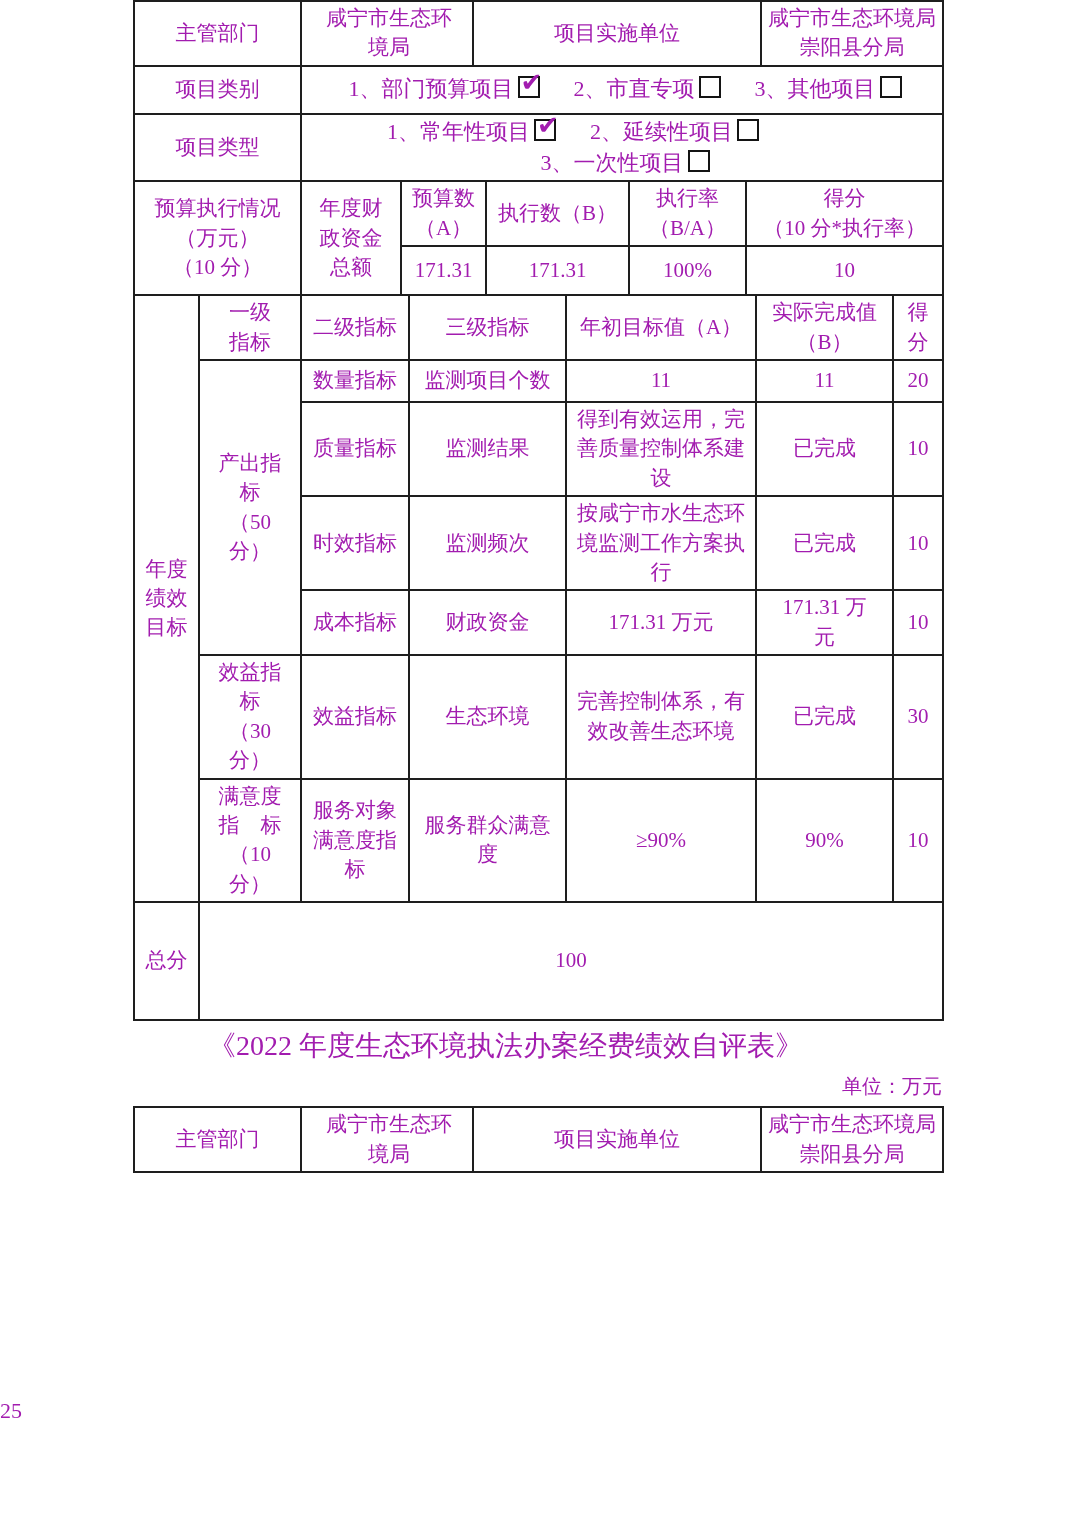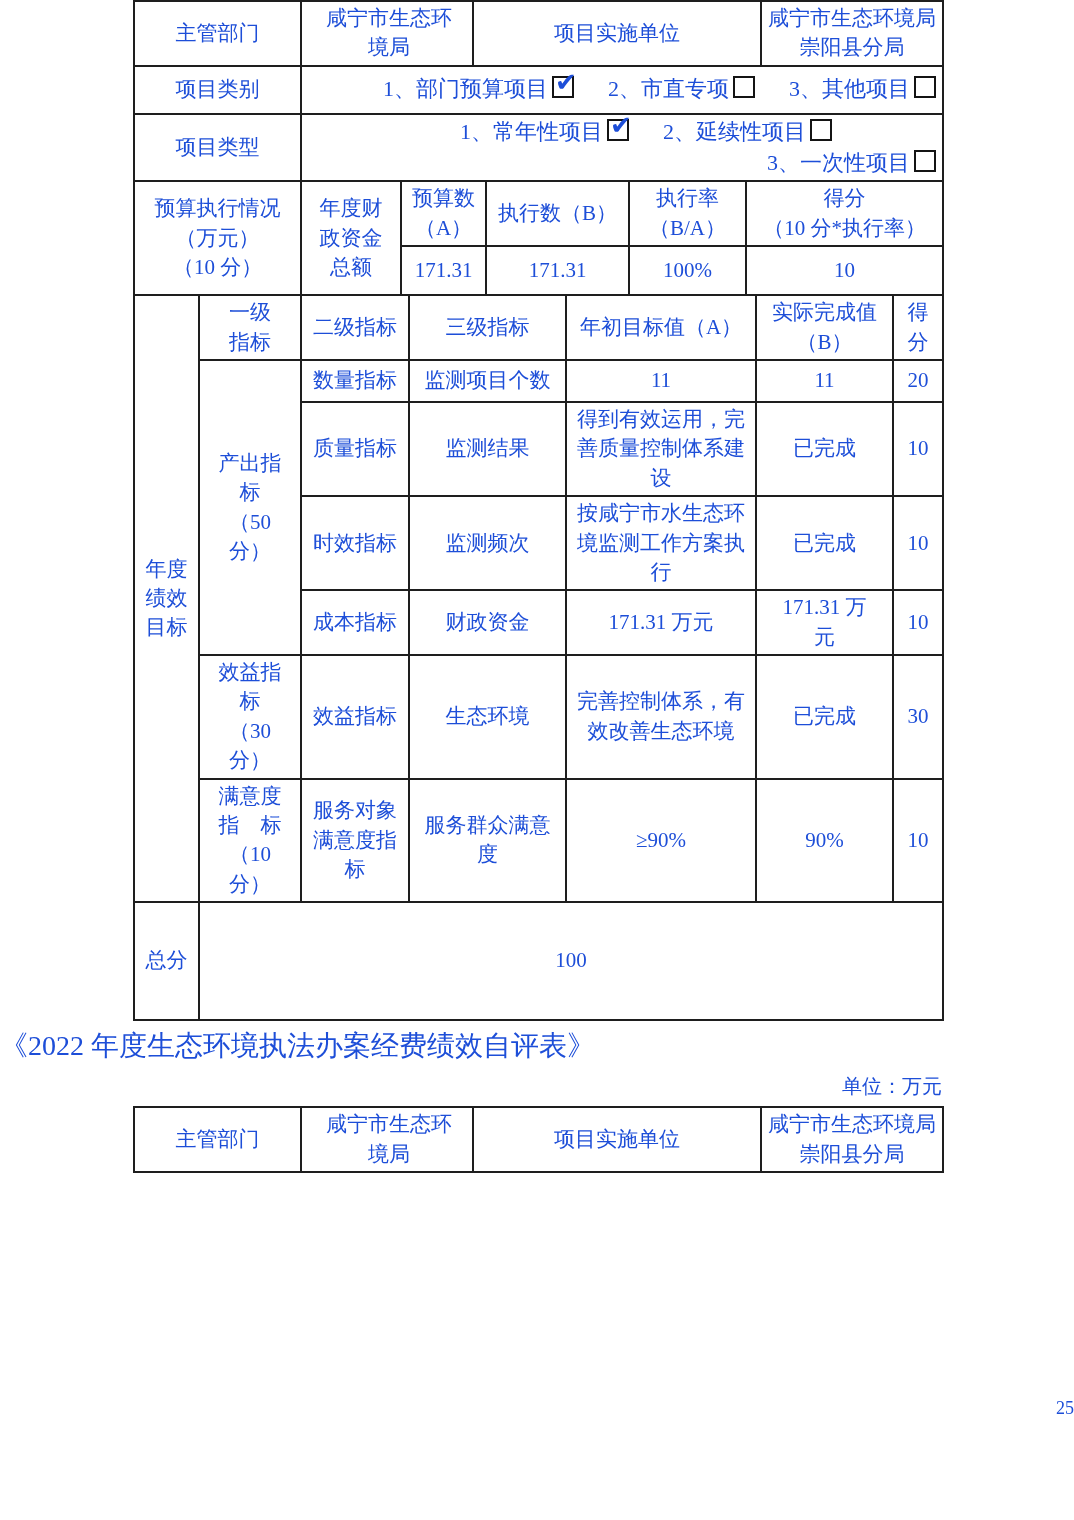--- a/index.html
+++ b/index.html
@@ -1,38 +1,38 @@
 <!DOCTYPE html>
 <html><head>
 <meta charset="utf-8">
 <style>
   html,body{margin:0;padding:0;background:#ffffff;}
   .page{position:relative;width:1074px;height:1520px;background:#ffffff;overflow:hidden;
-        font-family:"Liberation Serif","DejaVu Serif",serif;color:#1d4ed8;}
+        font-family:"Liberation Serif","DejaVu Serif",serif;color:#a21caf;}
   table.t{border-collapse:collapse;table-layout:fixed;margin-left:133px;}
   table.t + table.t{margin-top:-2px;}
   .t td{border:2px solid #1e1e1e;text-align:center;vertical-align:middle;
         font-size:21px;line-height:1.4;padding:2px 6px;white-space:pre-line;overflow:hidden;}
   .t td.left{text-align:center;padding-left:10px;}
-  .t td.opts{white-space:normal;text-align:right;padding-left:12px;font-size:22px;}
+  .t td.opts{white-space:normal;text-align:center;padding-left:12px;font-size:22px;}
   tr.r62{height:62px}tr.r48{height:48px}tr.r49{height:49px}tr.r52{height:52px}
   tr.r60{height:60px}tr.r42{height:42px}tr.r86{height:86px}tr.r57{height:57px}
   tr.r85{height:85px}tr.r84{height:84px}tr.r118{height:118px}tr.r45{height:45px}
   .opt{margin-right:34px;display:inline-block;}
   .opts .opt:last-child{margin-right:0;}
   .row-type .opt:nth-of-type(2){margin-right:104px;}
   .cbx{position:relative;display:inline-block;width:18px;height:18px;border:2px solid #141414;
        margin-left:4px;vertical-align:-2px;}
   .cbx .mark{position:absolute;left:1px;top:-9px;font-size:26px;font-weight:bold;font-style:normal;
        font-family:"DejaVu Sans","Liberation Sans",sans-serif;line-height:1;}
   .summary{width:780px;margin:20px 0 0 164px;font-size:28px;line-height:55px;
        text-align:justify;text-indent:58px;}
-  .subtitle{margin:6px 0 0 0;width:1011px;font-size:28px;font-weight:normal;}
+  .subtitle{margin:6px 0 0 0;width:1011px;text-align:center;font-size:28px;font-weight:normal;}
   .unit-note{width:809px;margin:8px 0 6px 133px;text-align:right;font-size:20px;font-family:Liberation Serif, serif;}
-  .page-number{position:absolute;top:1398px;left:0;width:100%;text-align:right;font-size:18px;}
+  .page-number{position:absolute;top:1398px;left:0;width:100%;text-align:left;font-size:22px;}
 </style>
 </head>
 <body>
 
 <div class="page">
 
   <table class="t">
     <colgroup>
         <col style="width:167px">
         <col style="width:172px">

